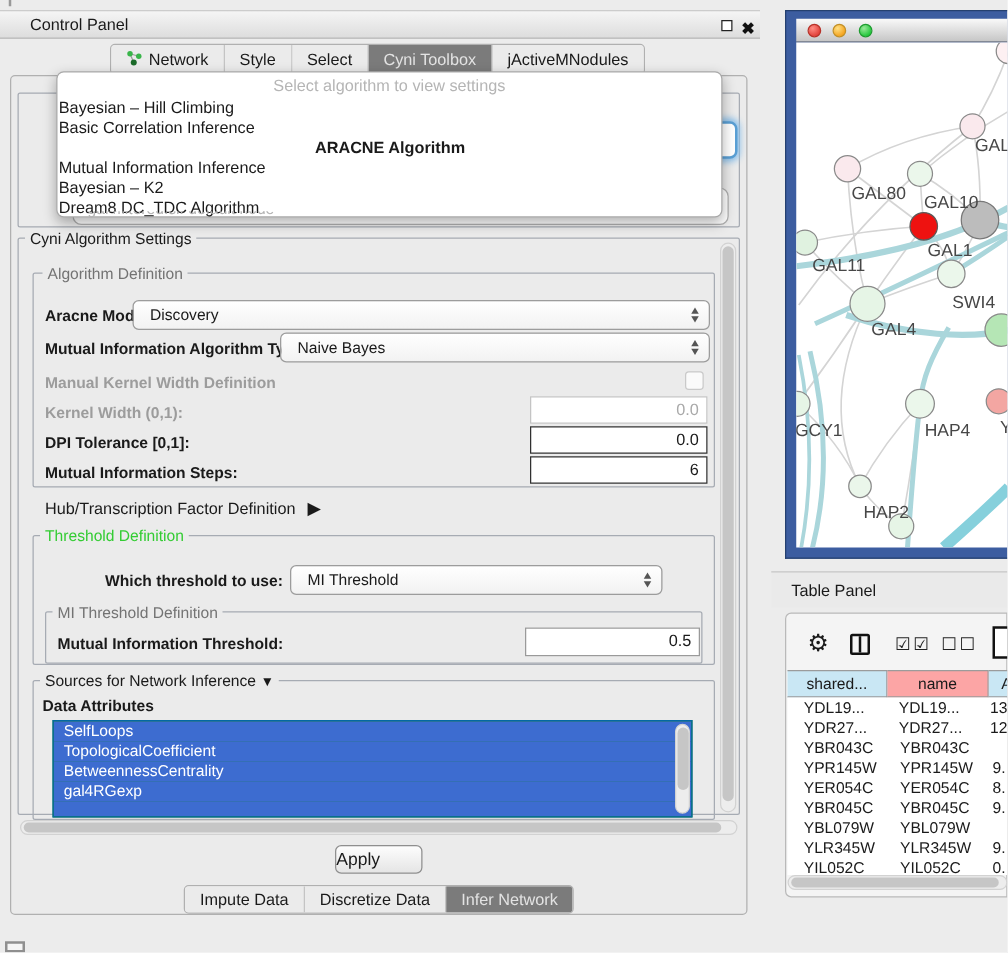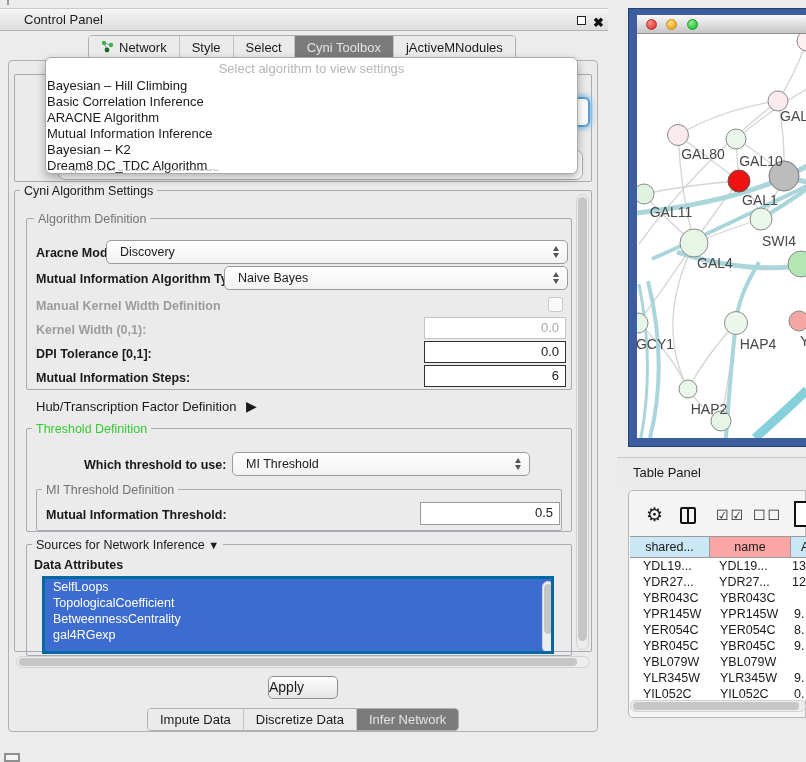--- a/index.html
+++ b/index.html
@@ -31,39 +31,39 @@
   .focuscombo{left:300px;top:97px;width:290px;height:30px;background:#fff;border:2px solid #5a9fd4;
     border-radius:6px;box-shadow:0 0 5px 2px #8cc0ea;z-index:5;}
   .peek{left:58px;top:169px;width:520px;height:11px;overflow:hidden;z-index:40;
     color:#b3b3b3;font-size:12.5px;}
   .peek > div{position:relative;top:-9px;padding-left:12px;}
   
   .popup{left:45px;top:57px;width:533px;height:117px;background:#ffffff;border:1px solid #a9a9a9;
     border-radius:6px;box-shadow:0 4px 10px rgba(0,0,0,.3);z-index:30;font-size:13px;}
   .popup .ph{height:18px;line-height:18px;text-align:center;color:#b5b5b5;margin-top:2px;}
   .popup .item{height:16px;line-height:16px;padding-left:1px;white-space:nowrap;}
-  .popup .item.bold{font-weight:normal;}
+  .popup .item.bold{font-weight:bold;text-align:center;}
   
   .lbl{font-size:12.5px;font-weight:bold;white-space:nowrap;}
   .lbl.dis{color:#9c9c9c;}
   .plain{font-size:13px;white-space:nowrap;}
   .combo{height:24px;background:linear-gradient(#ffffff,#f2f2f2);border:1px solid #9c9c9c;
     border-radius:5px;font-size:12.5px;line-height:22px;padding-left:13px;}
   .combo .arr{position:absolute;right:8px;top:5px;}
   .combo .arr i{display:block;width:0;height:0;border-left:3.5px solid transparent;
     border-right:3.5px solid transparent;}
   .combo .arr i.up{border-bottom:5px solid #555;margin-bottom:2px;}
   .combo .arr i.dn{border-top:5px solid #555;}
   .field{background:#fff;border:1px solid #303030;font-size:13px;text-align:right;
     padding:0 6px;line-height:20px;}
   .field.dis{border-color:#c4c4c4;color:#a9a9a9;}
   .field.mid{border-color:#9a9a9a;}
   .chk{width:15px;height:15px;border:1px solid #c9c9c9;border-radius:3px;background:#fafafa;}
   .attr-list{left:42px;top:576px;width:512px;height:78px;background:#15803d;
-    border:3px solid #0369a1;overflow:hidden;}
+    border:1px solid #0369a1;overflow:hidden;}
   .attr-item{height:16px;line-height:16px;background:#3d6cd0;color:#ffffff;
     font-size:12.5px;padding-left:8px;}
   .attr-fill{height:12px;background:#3d6cd0;}
   .vscroll{background:#ededed;border:1px solid #d2d2d2;border-radius:7px;}
   .vthumb{position:absolute;left:1px;width:9px;background:#c6c6c6;border-radius:5px;}
   .hscroll{background:#ededed;border:1px solid #d2d2d2;border-radius:7px;}
   .hthumb{position:absolute;top:1px;height:8px;background:#c6c6c6;border-radius:5px;}
   .apply{left:268px;top:676px;width:70px;height:23px;background:linear-gradient(#fdfdfd,#e5e5e5);
     border:1px solid #8f8f8f;border-radius:5px;font-size:14px;text-align:left;line-height:21px;}
   .bottom-tabbar{left:147px;top:708px;height:23px;display:inline-flex;border:1px solid #b0b0b0;

